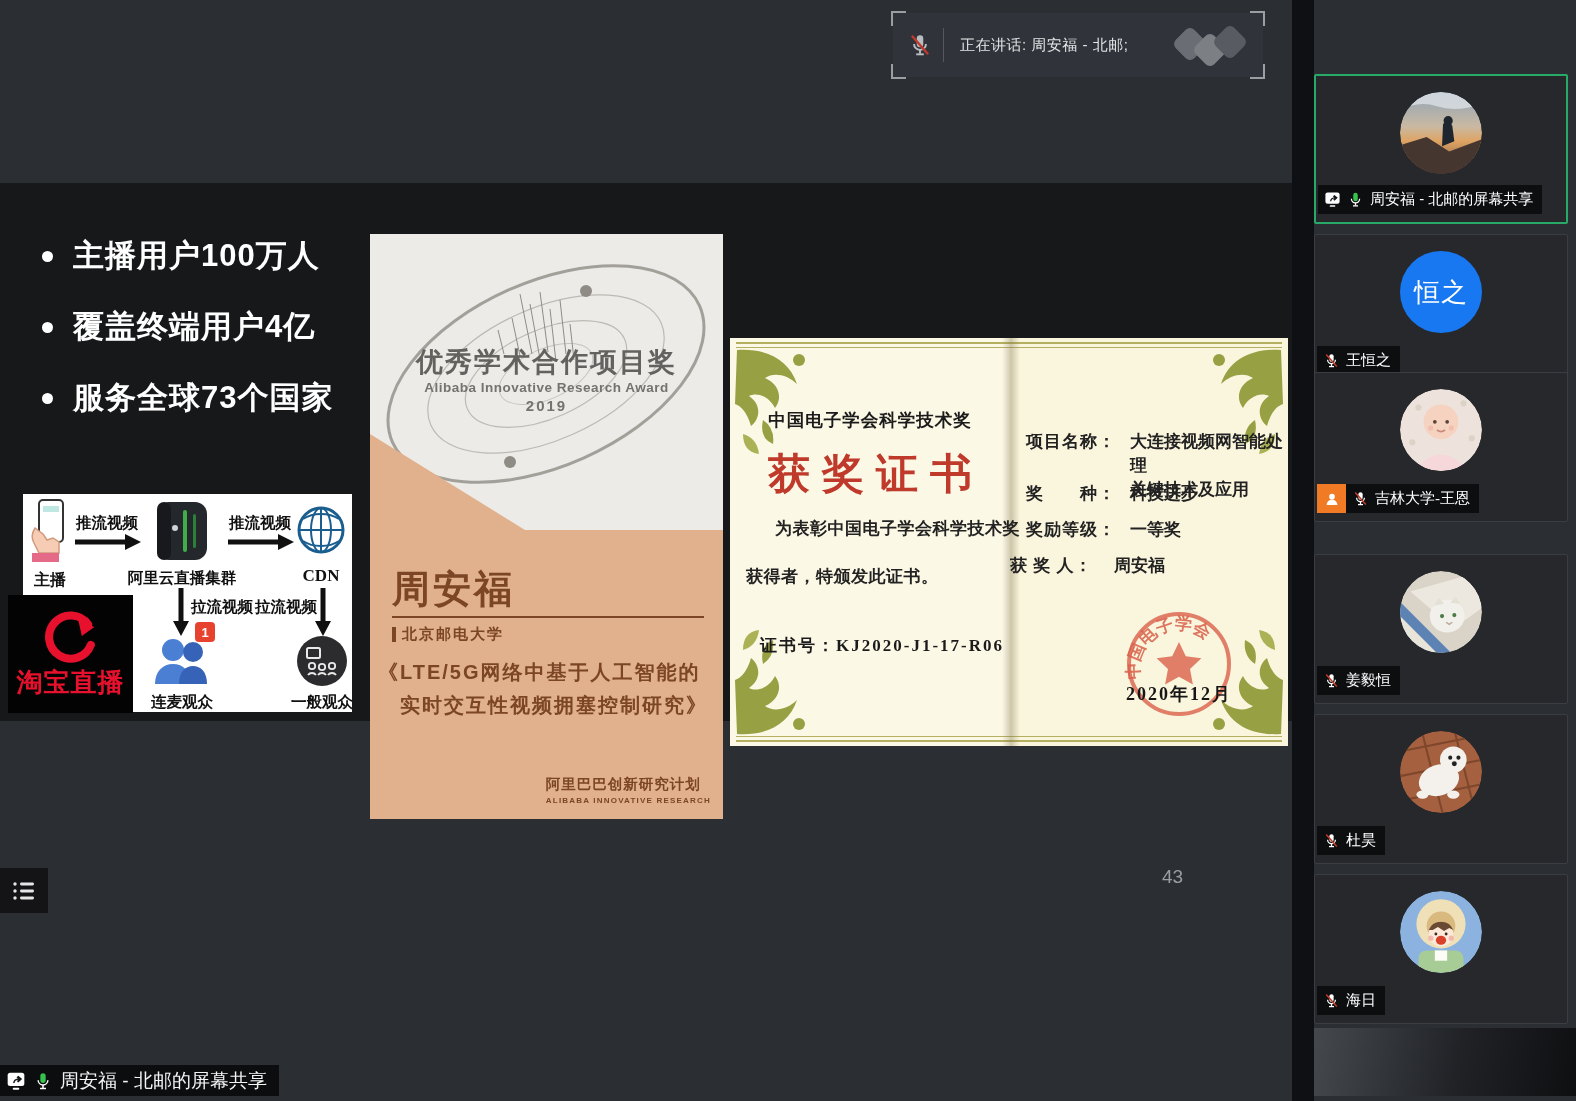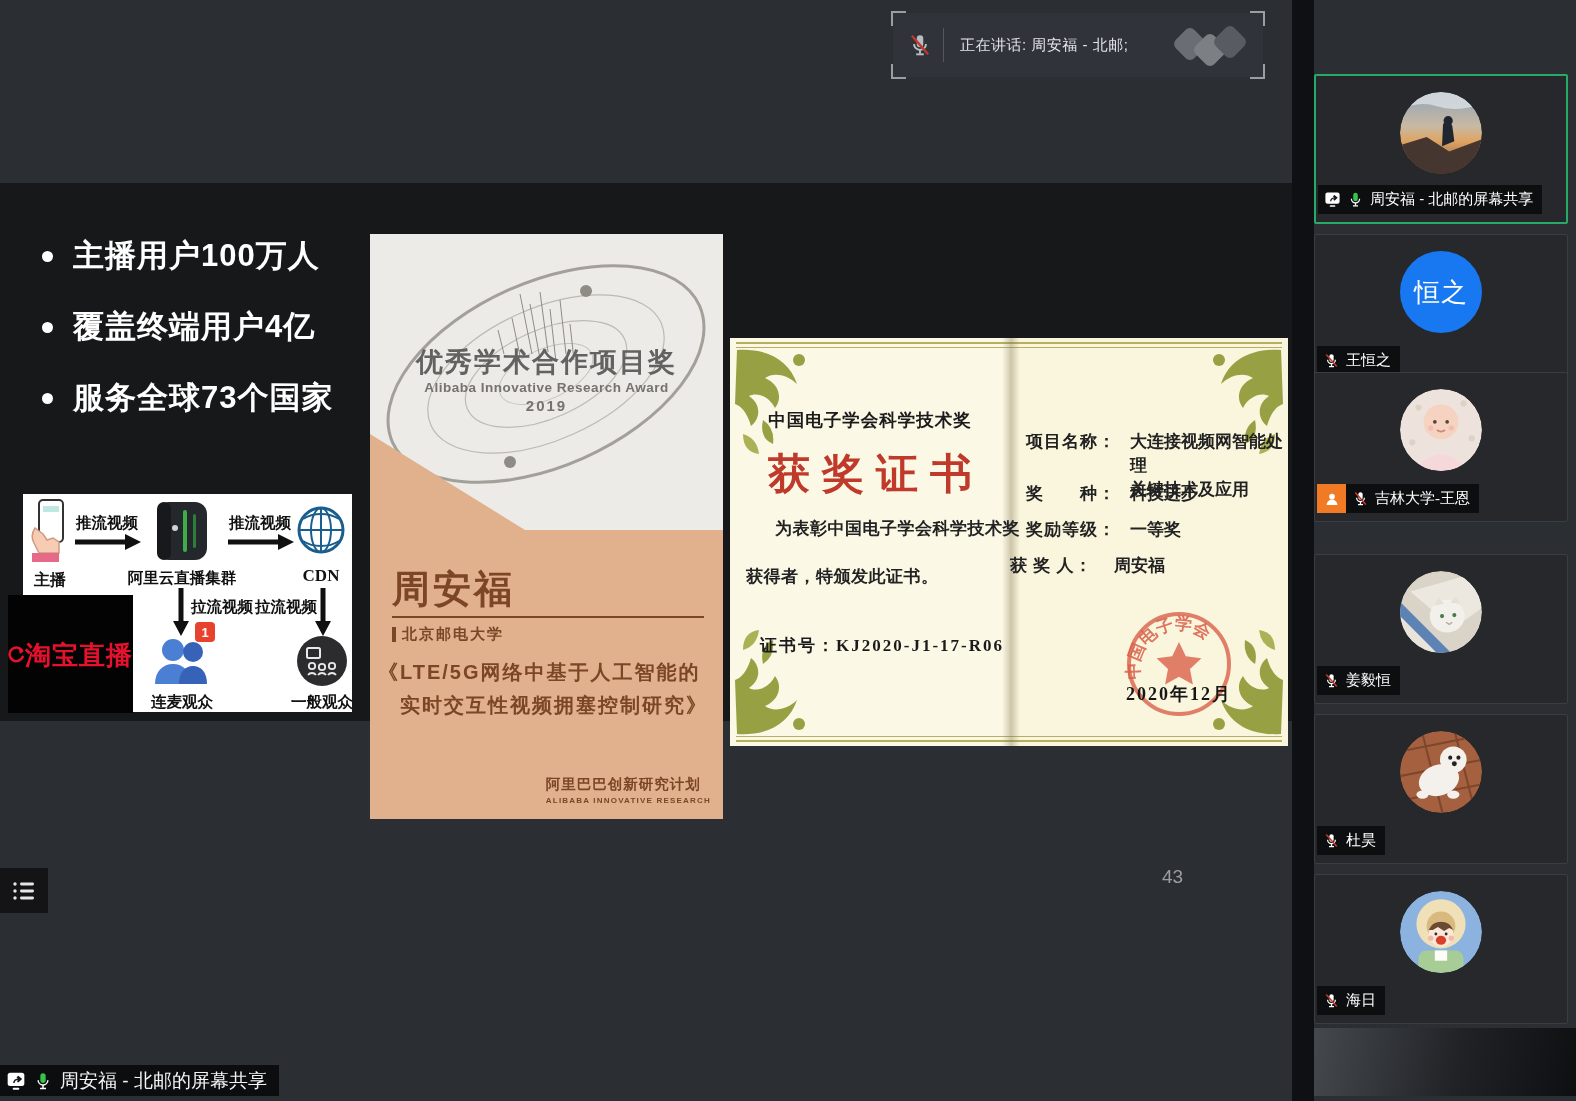--- a/index.html
+++ b/index.html
@@ -37,21 +37,21 @@
   
   .diagram { position:absolute; left:23px; top:311px; width:329px; height:218px; background:#fff; }
   .dg { position:absolute; }
   .dg-label { position:absolute; color:#111; font-weight:bold; font-size:15.5px; text-align:center; white-space:nowrap; }
   .badge { position:absolute; width:20px; height:20px; background:#e7422e; border-radius:4px; color:#fff;
            font-size:13px; font-weight:bold; display:flex; align-items:center; justify-content:center; }
   .audience-circle { position:absolute; left:274px; top:142px; width:50px; height:50px; border-radius:50%;
            background:#2c2c2e; display:flex; align-items:center; justify-content:center; }
 
   .taobao { position:absolute; left:8px; top:412px; width:125px; height:118px; background:#030303; z-index:5;
-            display:flex; flex-direction:row; align-items:center; justify-content:center; }
+            display:flex; flex-direction:column; align-items:center; justify-content:center; }
   .taobao-text { color:#e8112d; font-size:26px; font-weight:bold; letter-spacing:1px; margin-top:2px; white-space:nowrap; }
 
   
   .award { position:absolute; left:370px; top:51px; width:353px; height:585px; }
   .award-top { position:relative; width:100%; height:296px; background:#ecebe7; overflow:hidden; }
   .award-top::after { content:""; position:absolute; left:0; bottom:0; width:0; height:0;
             border-bottom:96px solid #e0b18c; border-right:155px solid transparent; }
   .award-orbits { position:absolute; left:0; top:0; }
   .award-title { position:absolute; left:0; top:110px; width:100%; text-align:center; color:#646260;
             font-size:27px; font-weight:bold; letter-spacing:2px; }

